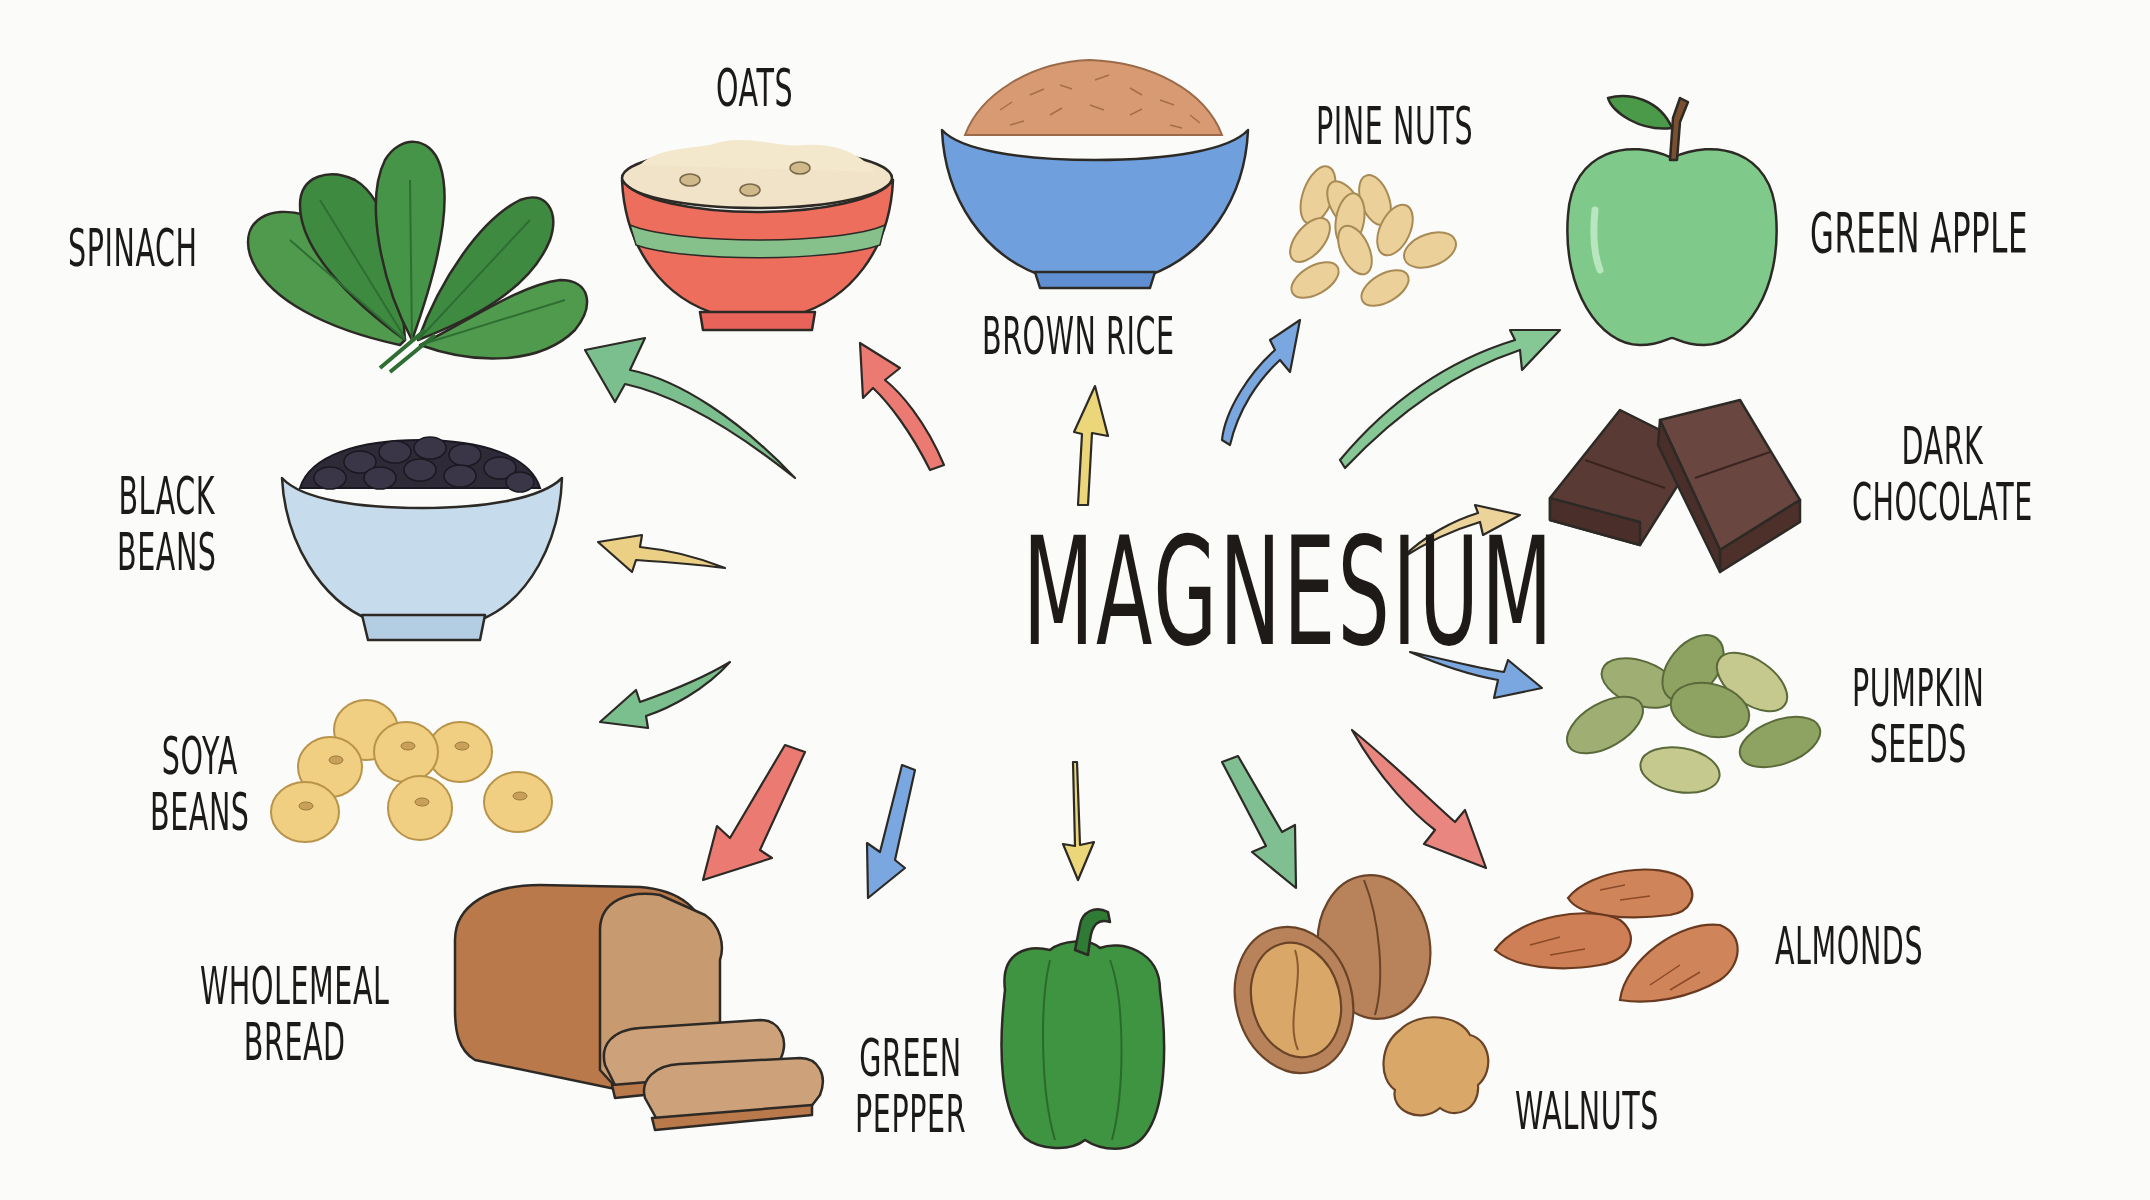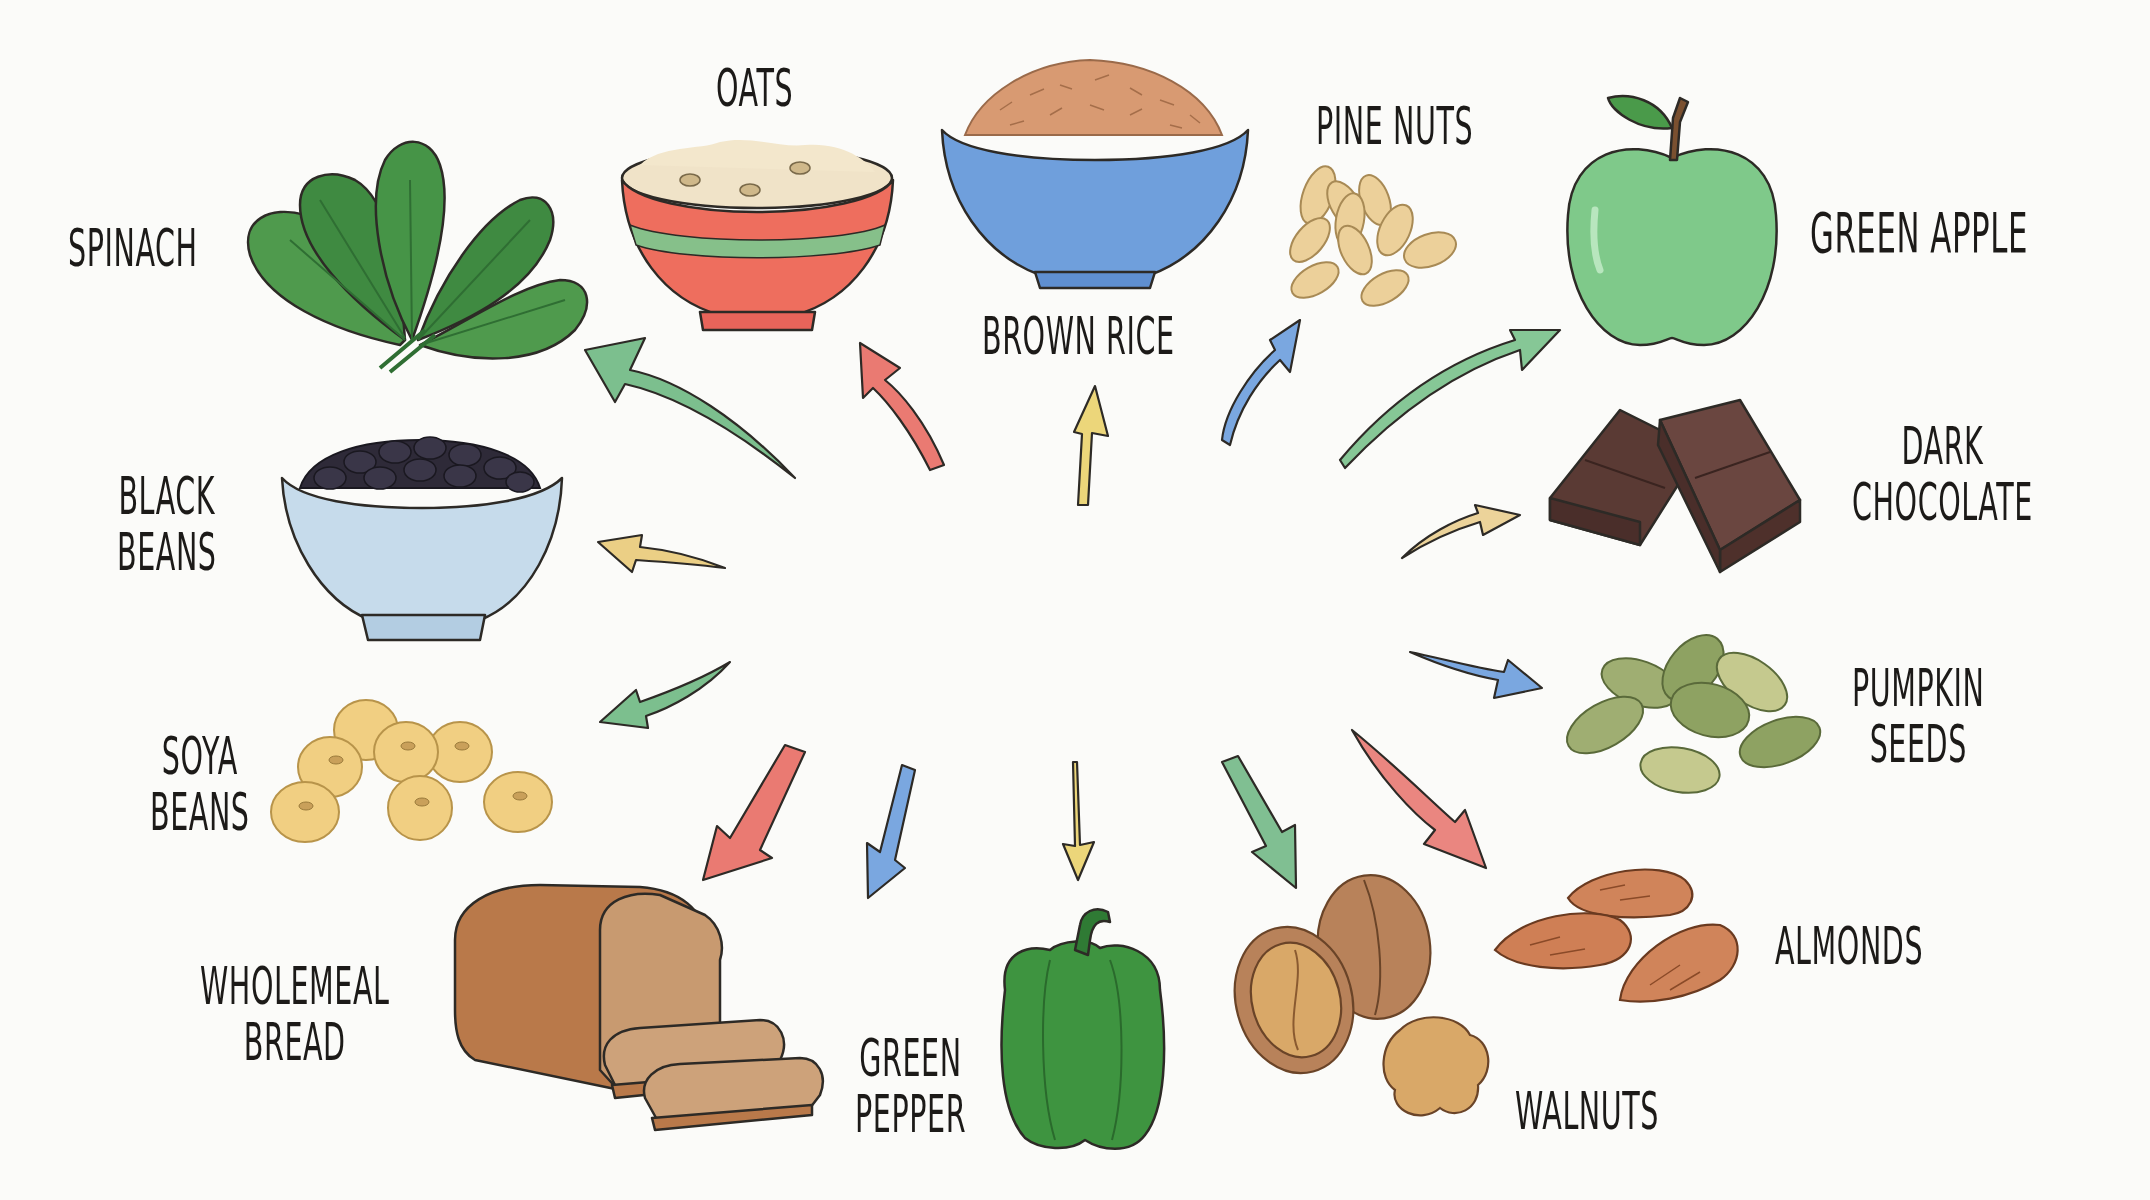--- a/index.html
+++ b/index.html
@@ -203,20 +203,21 @@
       <ellipse cx="520" cy="482" rx="14" ry="10"></ellipse>
           <ellipse cx="380" cy="478" rx="16" ry="11"></ellipse>
       <ellipse cx="420" cy="470" rx="16" ry="11"></ellipse>
           <ellipse cx="460" cy="476" rx="16" ry="11"></ellipse>
     </g>
     <path class="ol" fill="#c6dbeb" d="M282,478 C285,540 320,600 370,620 L480,620 C530,600 560,540 562,478 C540,500 480,508 422,508 C360,508 302,500 282,478 Z"></path>
     <path class="ol" fill="#b3cde2" d="M362,615 L485,615 L480,640 L368,640 Z"></path>
   </g>
 </svg>
 
+<div class="title"><span>MAGNESIUM</span></div>
 
 <div class="label" style="left:68px;top:220px;font-size:52px;transform:scaleX(0.55);">
   <span>SPINACH</span>
 </div>
 <div class="label center" style="left:716px;top:60px;font-size:52px;transform:scaleX(0.55);">
   <span>OATS</span>
 </div>
 <div class="label" style="left:982px;top:308px;font-size:52px;transform:scaleX(0.55);">
   <span>BROWN RICE</span>
 </div>

